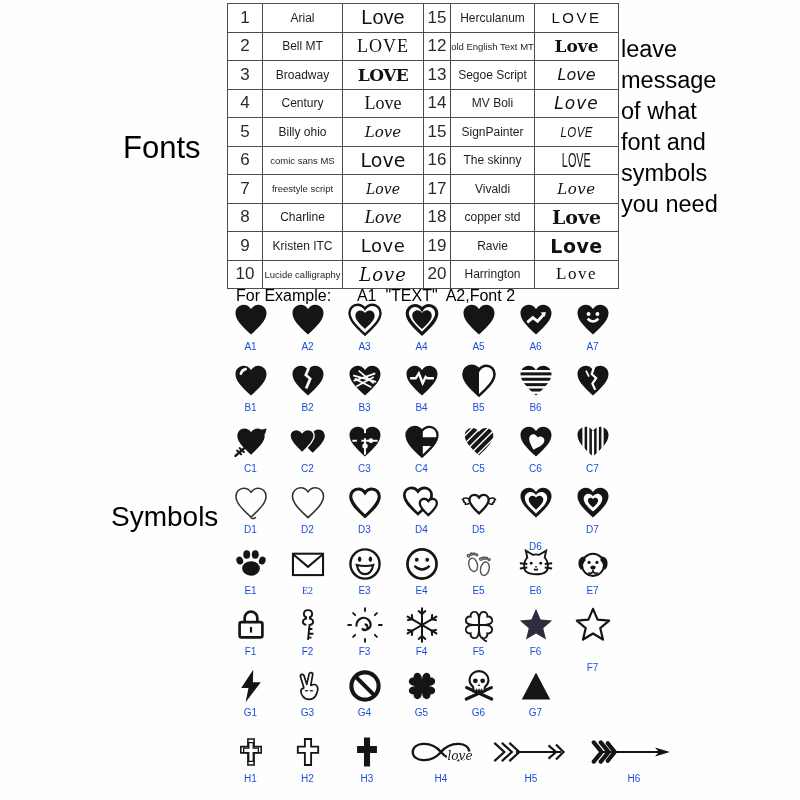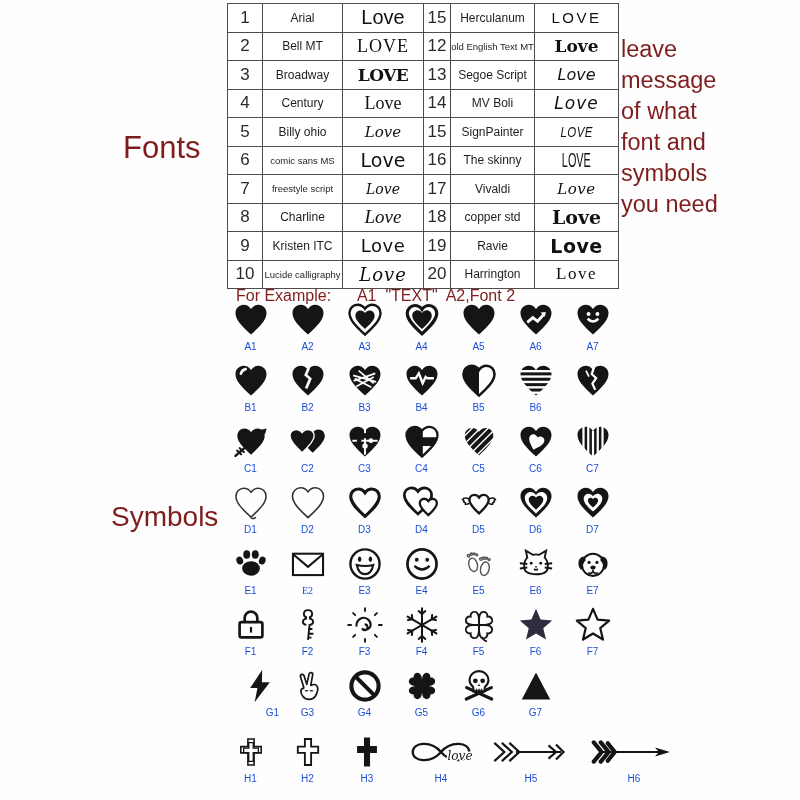--- a/index.html
+++ b/index.html
@@ -1,18 +1,18 @@
 <!DOCTYPE html>
 <html><head>
 <meta charset="utf-8">
 <style>
   html,body{margin:0;padding:0;background:#fff;}
   .canvas{position:relative;width:800px;height:800px;background:#fefefe;overflow:hidden;
           font-family:"Liberation Sans",sans-serif;}
-  .red{color:#7f1d1d;}
+  .red{color:#000000;}
   .fonts-label{position:absolute;left:123px;top:130px;font-size:31px;}
   .symbols-label{position:absolute;left:111px;top:501px;font-size:28px;}
   .side-note{position:absolute;left:621px;top:34px;font-size:23.5px;line-height:31px;white-space:pre-line;}
   .example-line{position:absolute;left:236px;top:287px;font-size:16px;white-space:pre;}
 
   
   .font-table{position:absolute;left:227px;top:3px;display:grid;
       grid-template-columns:35px 80px 81px 27px 84px 84px;grid-auto-rows:28.5px;
       border-top:1.6px solid #4d4d4d;border-left:1.6px solid #4d4d4d;background:#fff;}
   .ft-cell{border-right:1.6px solid #4d4d4d;border-bottom:1.6px solid #4d4d4d;
@@ -532,21 +532,21 @@
               <g fill="none" stroke="#151515" stroke-width="1">
                 <path d="M6 9.6Q2.6 8 1.6 9.8 2.8 10.4 2.4 11.4 3.6 11.7 3.4 12.7 4.6 13 5.8 12.2"></path>
                 <g transform="translate(24 0) scale(-1 1)">
                   <path d="M6 9.6Q2.6 8 1.6 9.8 2.8 10.4 2.4 11.4 3.6 11.7 3.4 12.7 4.6 13 5.8 12.2"></path>
                 </g>
               </g>
             </svg>
           </div>
           <div class="sym-label">D5</div>
         </div>
-        <div class="sym-cell" style="width: 57px;">
+        <div class="sym-cell" style="width: 57px; gap: 17px;">
           <div class="sym-icon">
             <svg width="38" height="38" viewBox="0 0 24 24" xmlns="http://www.w3.org/2000/svg">
               <path d="M12 21.2C5.6 15.4 2.2 11.6 2.2 7.6 2.2 4.7 4.5 2.4 7.3 2.4 9.2 2.4 10.9 3.4 12 5 13.1 3.4 14.8 2.4 16.7 2.4 19.5 2.4 21.8 4.7 21.8 7.6 21.8 11.6 18.4 15.4 12 21.2Z" fill="#151515"></path>
               <path d="M12 21.2C5.6 15.4 2.2 11.6 2.2 7.6 2.2 4.7 4.5 2.4 7.3 2.4 9.2 2.4 10.9 3.4 12 5 13.1 3.4 14.8 2.4 16.7 2.4 19.5 2.4 21.8 4.7 21.8 7.6 21.8 11.6 18.4 15.4 12 21.2Z" fill="#fff" transform="translate(12 11.8) scale(0.72) translate(-12 -11.8)"></path>
               <path d="M12 21.2C5.6 15.4 2.2 11.6 2.2 7.6 2.2 4.7 4.5 2.4 7.3 2.4 9.2 2.4 10.9 3.4 12 5 13.1 3.4 14.8 2.4 16.7 2.4 19.5 2.4 21.8 4.7 21.8 7.6 21.8 11.6 18.4 15.4 12 21.2Z" fill="#151515" transform="translate(12 11.8) scale(0.47) translate(-12 -11.8)"></path>
             </svg>
           </div>
           <div class="sym-label">D6</div>
         </div>
         <div class="sym-cell" style="width: 57px;">
@@ -723,31 +723,31 @@
           <div class="sym-label">F5</div>
         </div>
         <div class="sym-cell" style="width: 57px;">
           <div class="sym-icon">
             <svg width="38" height="38" viewBox="0 0 24 24" xmlns="http://www.w3.org/2000/svg">
               <path d="M12 1.8 14.9 8.6 22.2 9.2 16.6 14 18.3 21.2 12 17.4 5.7 21.2 7.4 14 1.8 9.2 9.1 8.6Z" fill="#2e2e3f"></path>
             </svg>
           </div>
           <div class="sym-label">F6</div>
         </div>
-        <div class="sym-cell" style="width: 57px;">
+        <div class="sym-cell" style="width: 57px; gap: 16px;">
           <div class="sym-icon">
             <svg width="38" height="38" viewBox="0 0 24 24" xmlns="http://www.w3.org/2000/svg">
               <path d="M12 1.8 14.9 8.6 22.2 9.2 16.6 14 18.3 21.2 12 17.4 5.7 21.2 7.4 14 1.8 9.2 9.1 8.6Z" fill="none" stroke="#151515" stroke-width="1.4" stroke-linejoin="round"></path>
             </svg>
           </div>
           <div class="sym-label">F7</div>
         </div>
       </div>
       <div class="sym-row">
-        <div class="sym-cell" style="width: 57px; align-items: flex-end;">
+        <div class="sym-cell" style="width: 57px;">
           <div class="sym-icon">
             <svg width="38" height="38" viewBox="0 0 24 24" xmlns="http://www.w3.org/2000/svg">
               <path d="M13.4 1.8 5.8 13.2h4.6L8.6 22.2 18.2 9.6h-5Z" fill="#151515"></path>
             </svg>
           </div>
           <div class="sym-label">G1</div>
         </div>
         <div class="sym-cell" style="width: 57px;">
           <div class="sym-icon">
             <svg width="38" height="38" viewBox="0 0 24 24" xmlns="http://www.w3.org/2000/svg">

